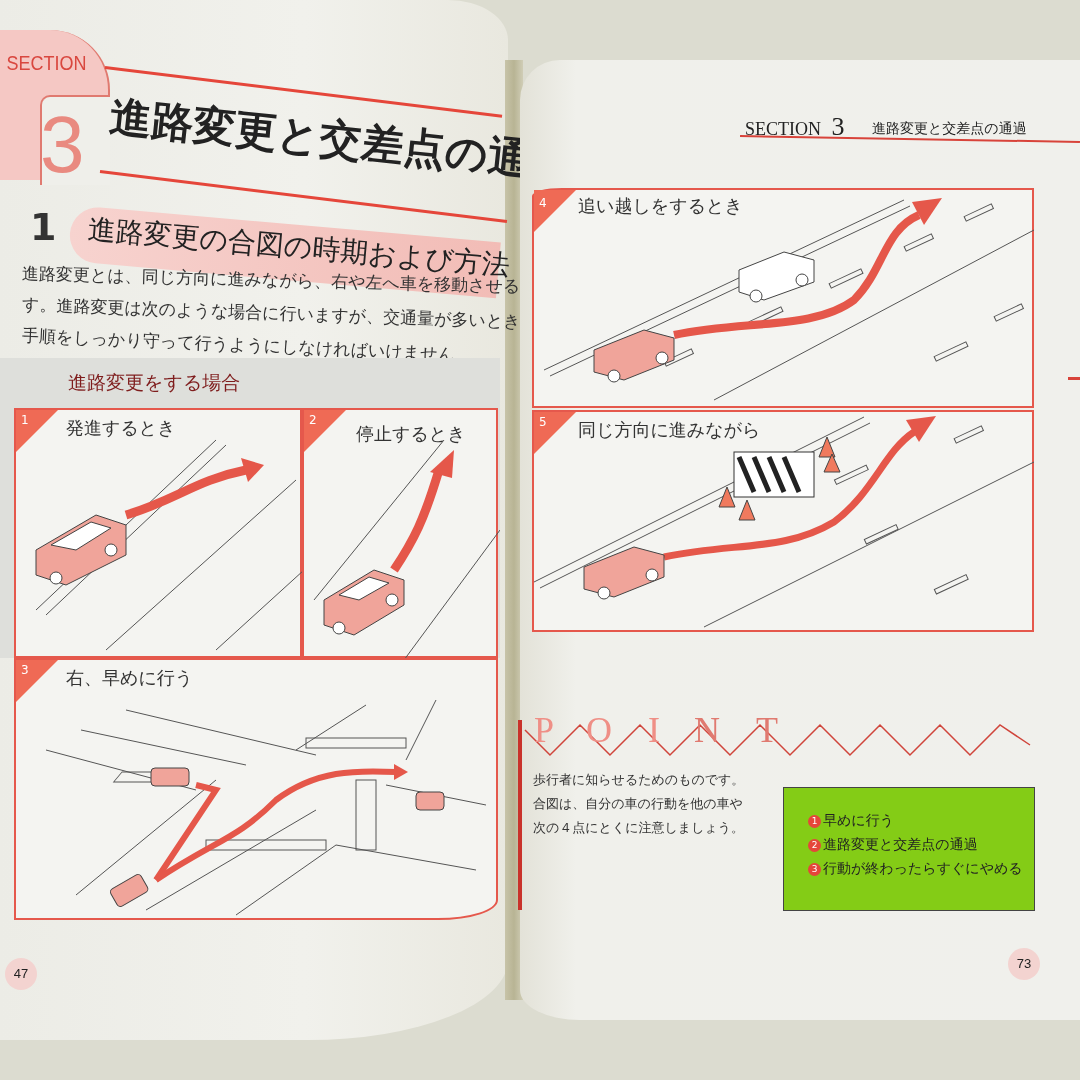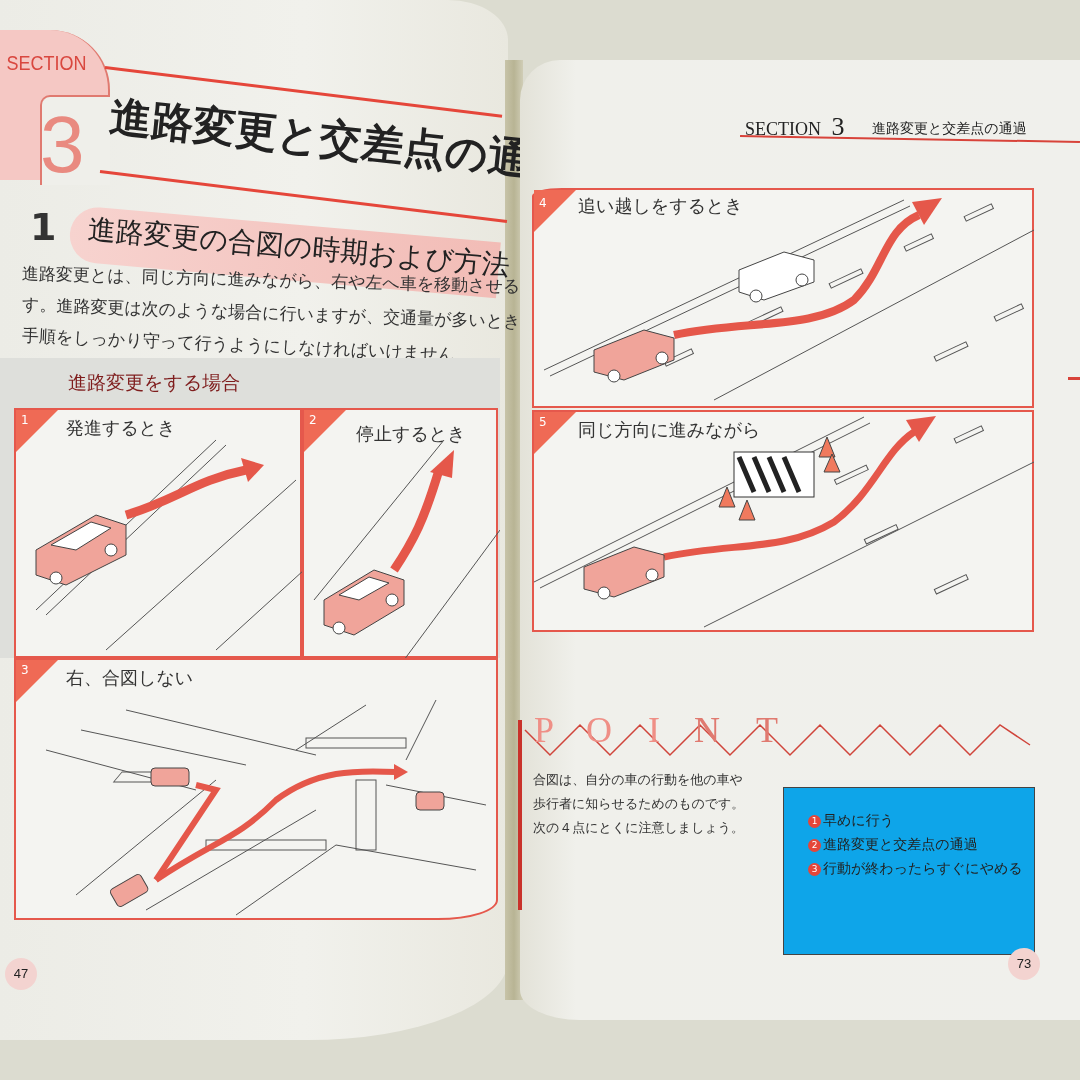--- a/index.html
+++ b/index.html
@@ -103,22 +103,22 @@
     position: absolute; left: 872px; top: 120px; font-size: 14px; color: #222;
   }
   .header-right-line {
     position: absolute; left: 740px; top: 138px; width: 340px; height: 2px; background: #d8433a;
     transform: rotate(1deg);
   }
   .point-text {
     position: absolute; left: 533px; top: 768px; font-size: 13px; line-height: 24px; color: #333;
   }
   .point-box {
-    position: absolute; left: 783px; top: 787px; width: 252px; height: 168px;
-    background: #0ea5e9; border: 1px solid #444;
+    position: absolute; left: 783px; top: 787px; width: 252px; height: 124px;
+    background: #84cc16; border: 1px solid #444;
   }
   .point-box ul { list-style: none; position: absolute; left: 24px; top: 20px; }
   .point-box li { font-size: 14px; line-height: 24px; color: #222; white-space: nowrap; }
   .point-box .n {
     display: inline-block; width: 13px; height: 13px; border-radius: 50%; background: #e5463a;
     color: #fff; font-size: 9px; text-align: center; line-height: 13px; margin-right: 2px;
     vertical-align: 1px;
   }
   .point-leftbar {
     position: absolute; left: 518px; top: 720px; width: 4px; height: 190px; background: #c9322a;
@@ -223,21 +223,21 @@
       </g>
     <g>
         <rect x="135" y="108" width="38" height="18" rx="4" fill="#f0a49a" stroke="#444"></rect>
       </g>
     <g>
         <rect x="400" y="132" width="28" height="18" rx="4" fill="#f0a49a" stroke="#444"></rect>
       </g>
   </svg>
   <div class="panel-corner"></div>
   <div class="panel-num">3</div>
-  <div class="panel-title">右、合図しない</div>
+  <div class="panel-title">右、早めに行う</div>
 </div>
 
 <div class="page-num" style="left:5px; top:958px;">47</div>
 
 <div class="page page-right"></div>
 
 <div class="header-right">
   <span>SECTION</span>
   <span style="font-size:26px; margin-left:6px;">3</span>
 </div>
@@ -312,22 +312,22 @@
   <polyline points="5,30 30,55 60,25 90,55 120,25 150,55 180,25 210,55 240,25 270,55 300,25 330,55 360,25 390,55 420,25 450,55 480,25 510,45" stroke="#d0453b" stroke-width="1.5" fill="none"></polyline>
   <text x="14" y="42" font-family="Liberation Serif, serif" font-size="36" fill="#ef8f86">P</text>
   <text x="66" y="42" font-family="Liberation Serif, serif" font-size="36" fill="#ef8f86">O</text>
   <text x="128" y="42" font-family="Liberation Serif, serif" font-size="36" fill="#ef8f86">I</text>
   <text x="174" y="42" font-family="Liberation Serif, serif" font-size="36" fill="#e07a70">N</text>
   <text x="236" y="42" font-family="Liberation Serif, serif" font-size="36" fill="#e07a70">T</text>
 </svg>
 <div class="point-leftbar"></div>
 
 <div class="point-text">
+  <div>歩行者に知らせるためのものです。</div>
   <div>合図は、自分の車の行動を他の車や</div>
-  <div>歩行者に知らせるためのものです。</div>
   <div>次の４点にとくに注意しましょう。</div>
 </div>
 
 <div class="point-box">
   <ul>
     <li><span class="n">1</span><span>早めに行う</span></li>
     <li><span class="n">2</span><span>進路変更と交差点の通過</span></li>
     <li><span class="n">3</span><span>行動が終わったらすぐにやめる</span></li>
   </ul>
 </div>

